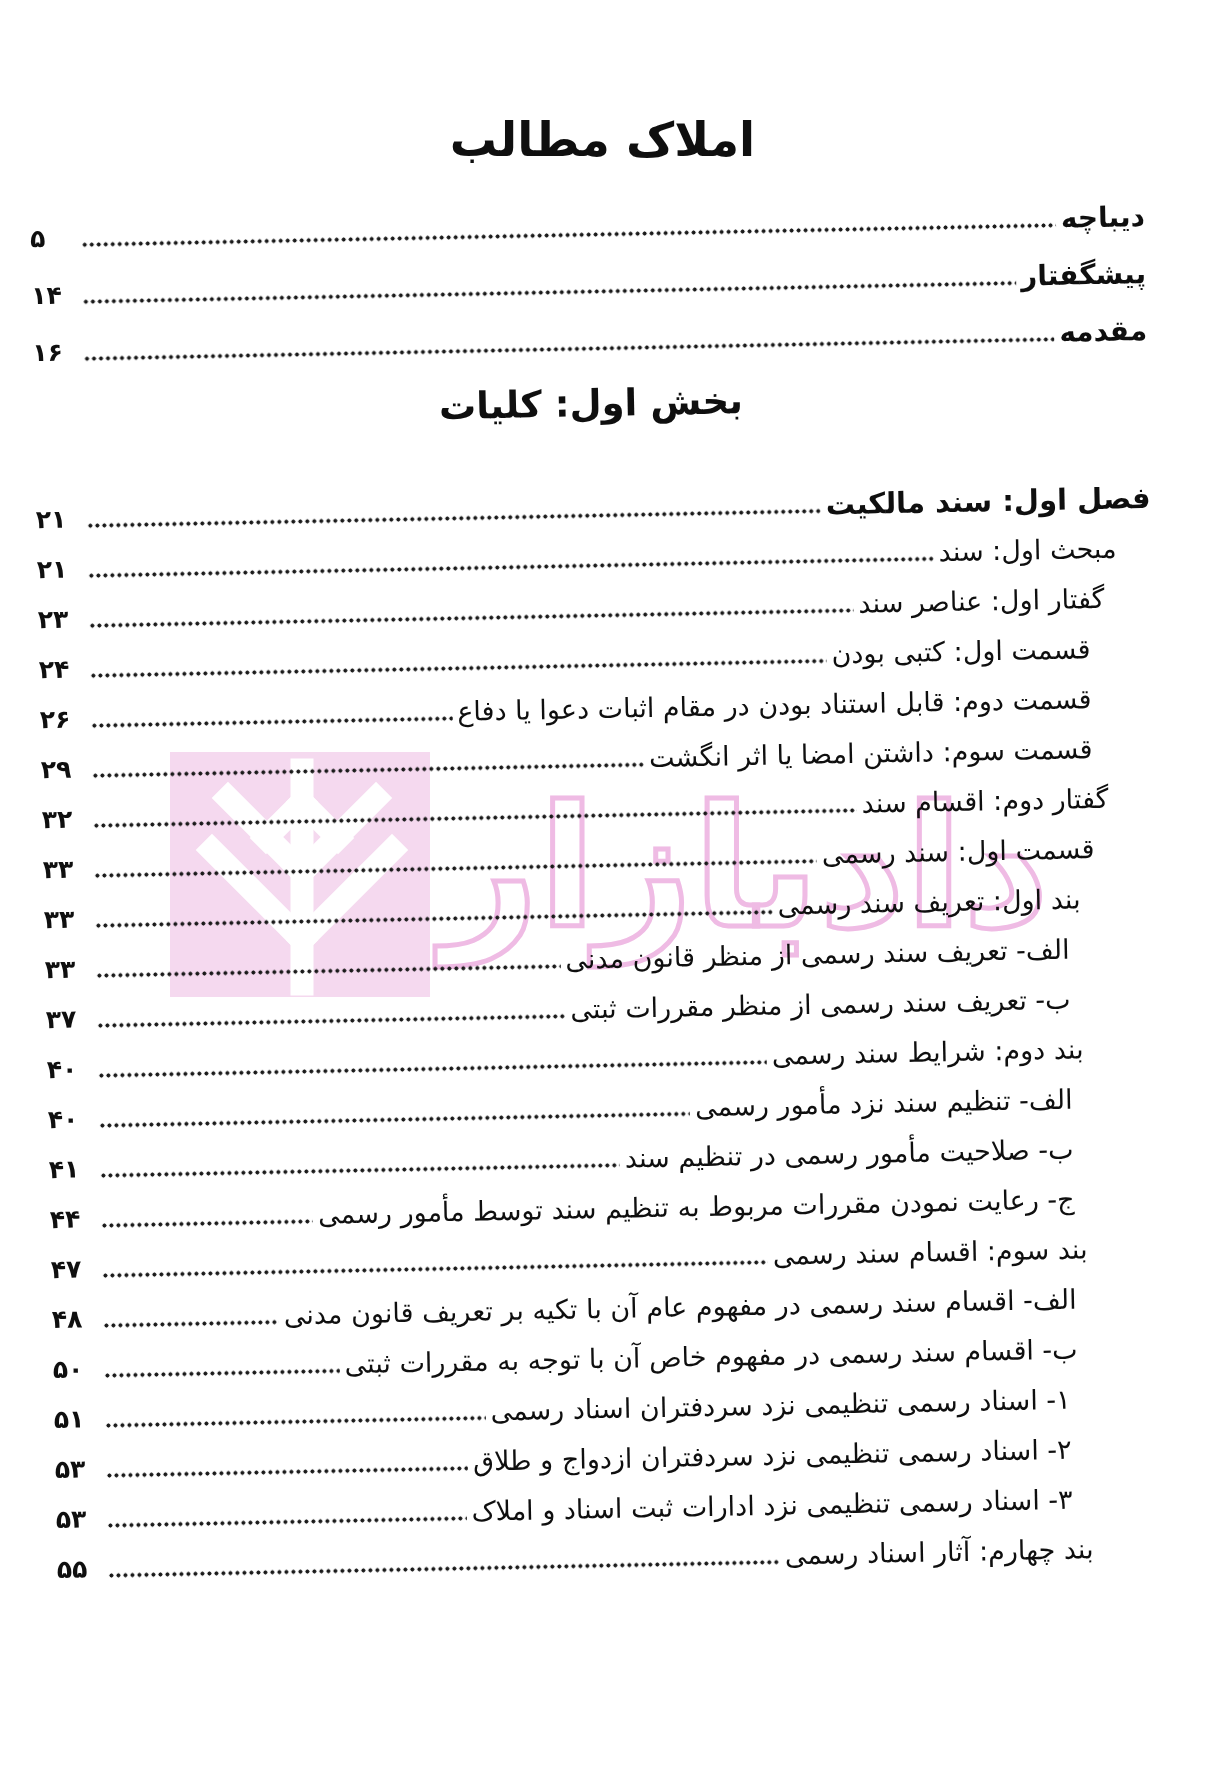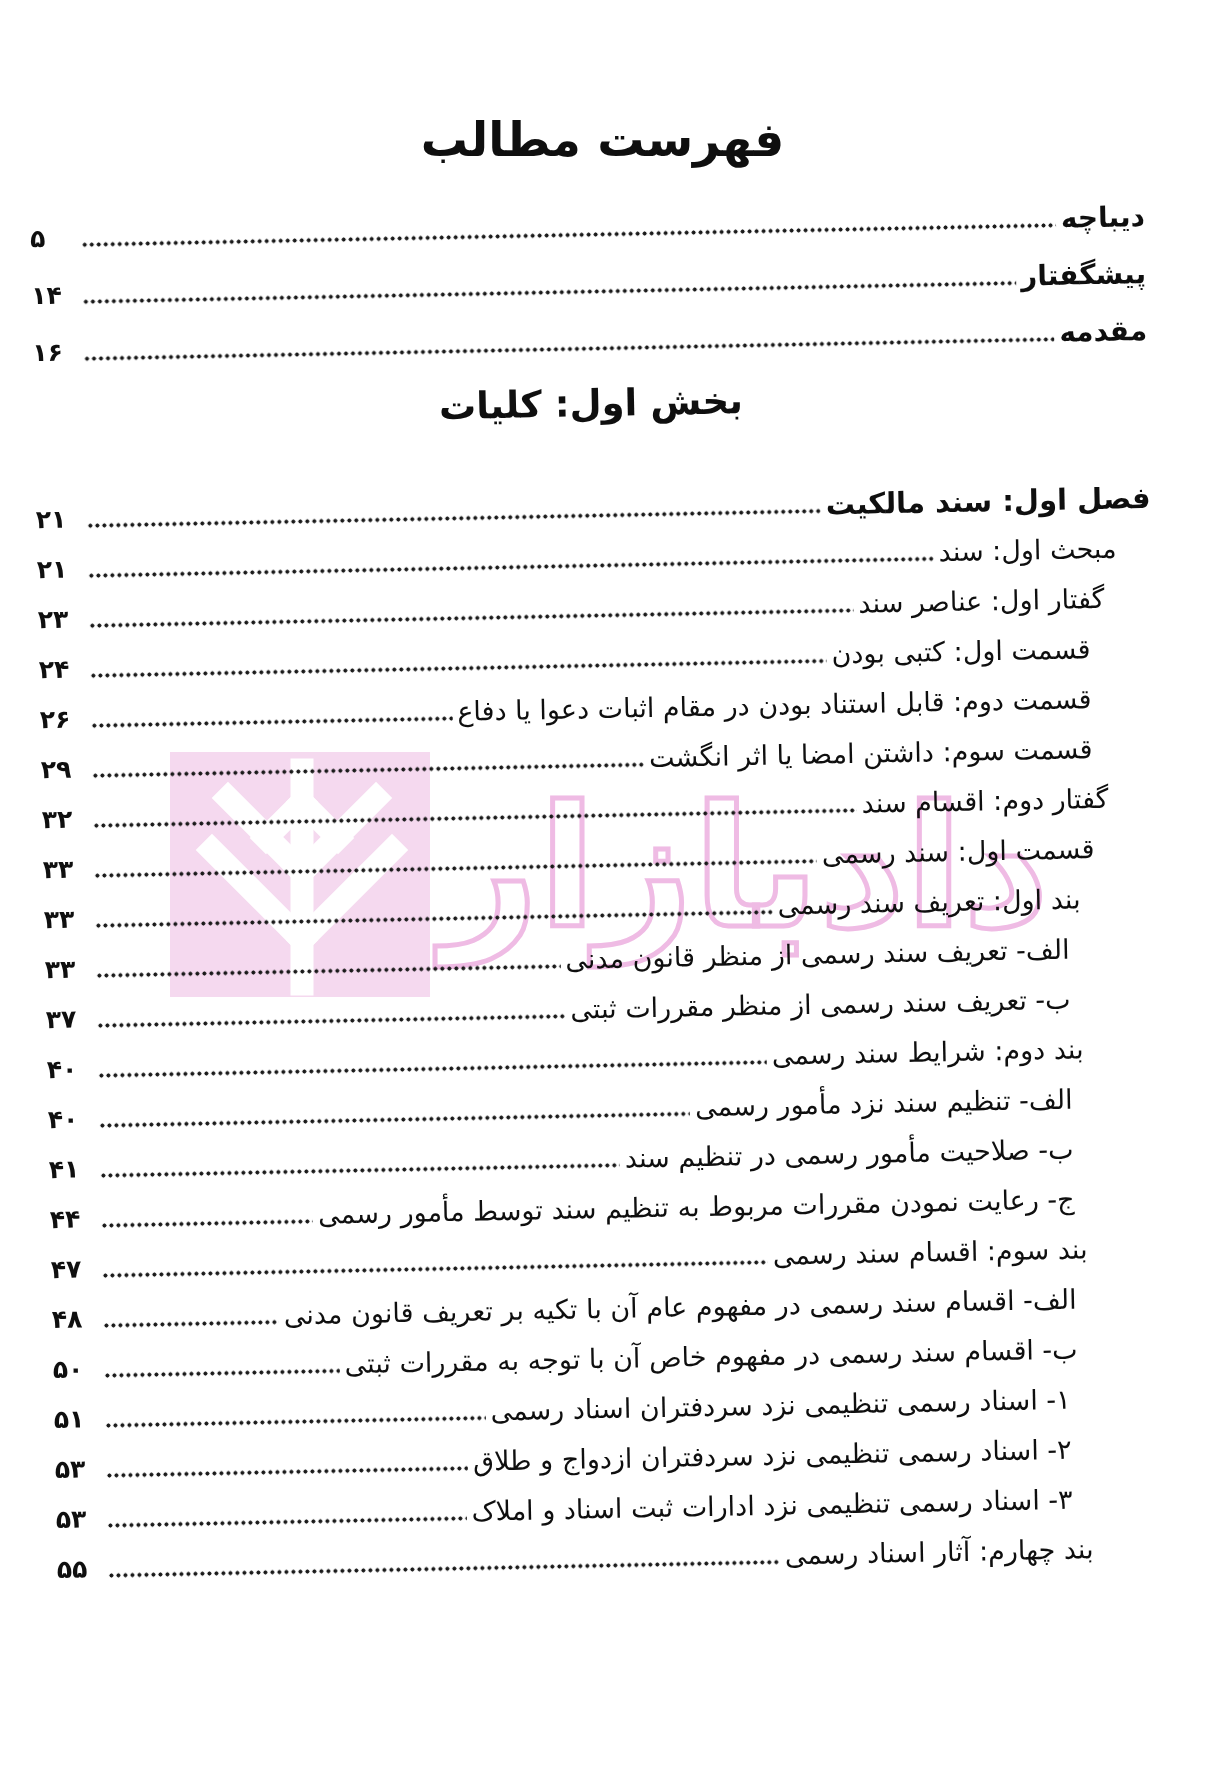--- a/index.html
+++ b/index.html
@@ -117,21 +117,21 @@
         <path d="M132 120 L206 46"></path>
         <path d="M132 188 L42 98"></path>
         <path d="M132 188 L222 98"></path>
         <path d="M96 86 L132 50"></path>
         <path d="M168 86 L132 50"></path>
       </svg>
     </div>
     <div class="wm-word">دادبازار</div>
   </div>
 
-  <h1 class="title">فهرست مطالب</h1>
+  <h1 class="title">املاک مطالب</h1>
 
   <div class="rot">
     <div class="fm" id="front-matter">
   <div class="row">
     <span class="lbl">دیباچه</span>
     <span class="dots"></span>
     <span class="num">۵</span>
   </div>
 
   <div class="row">

